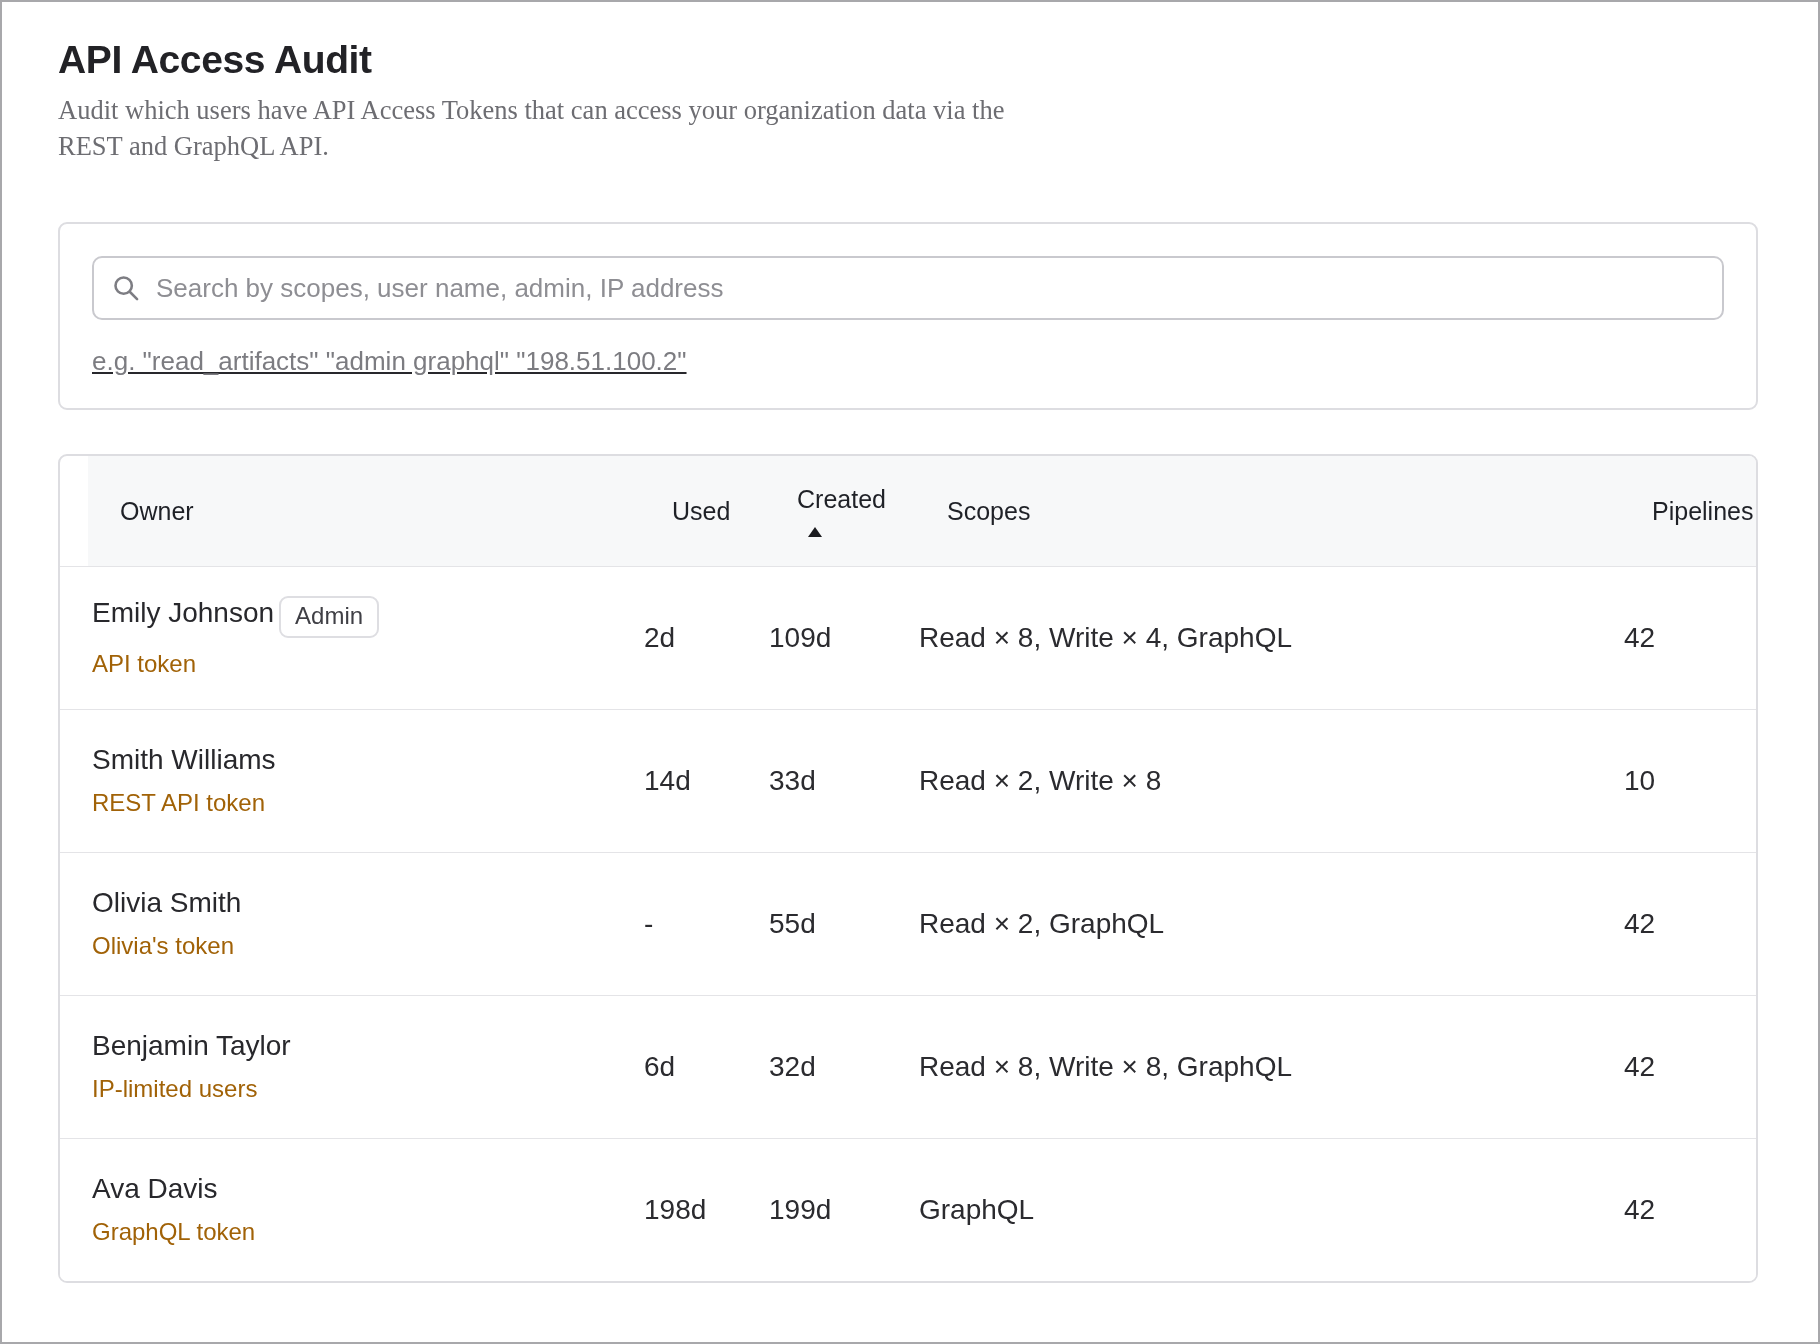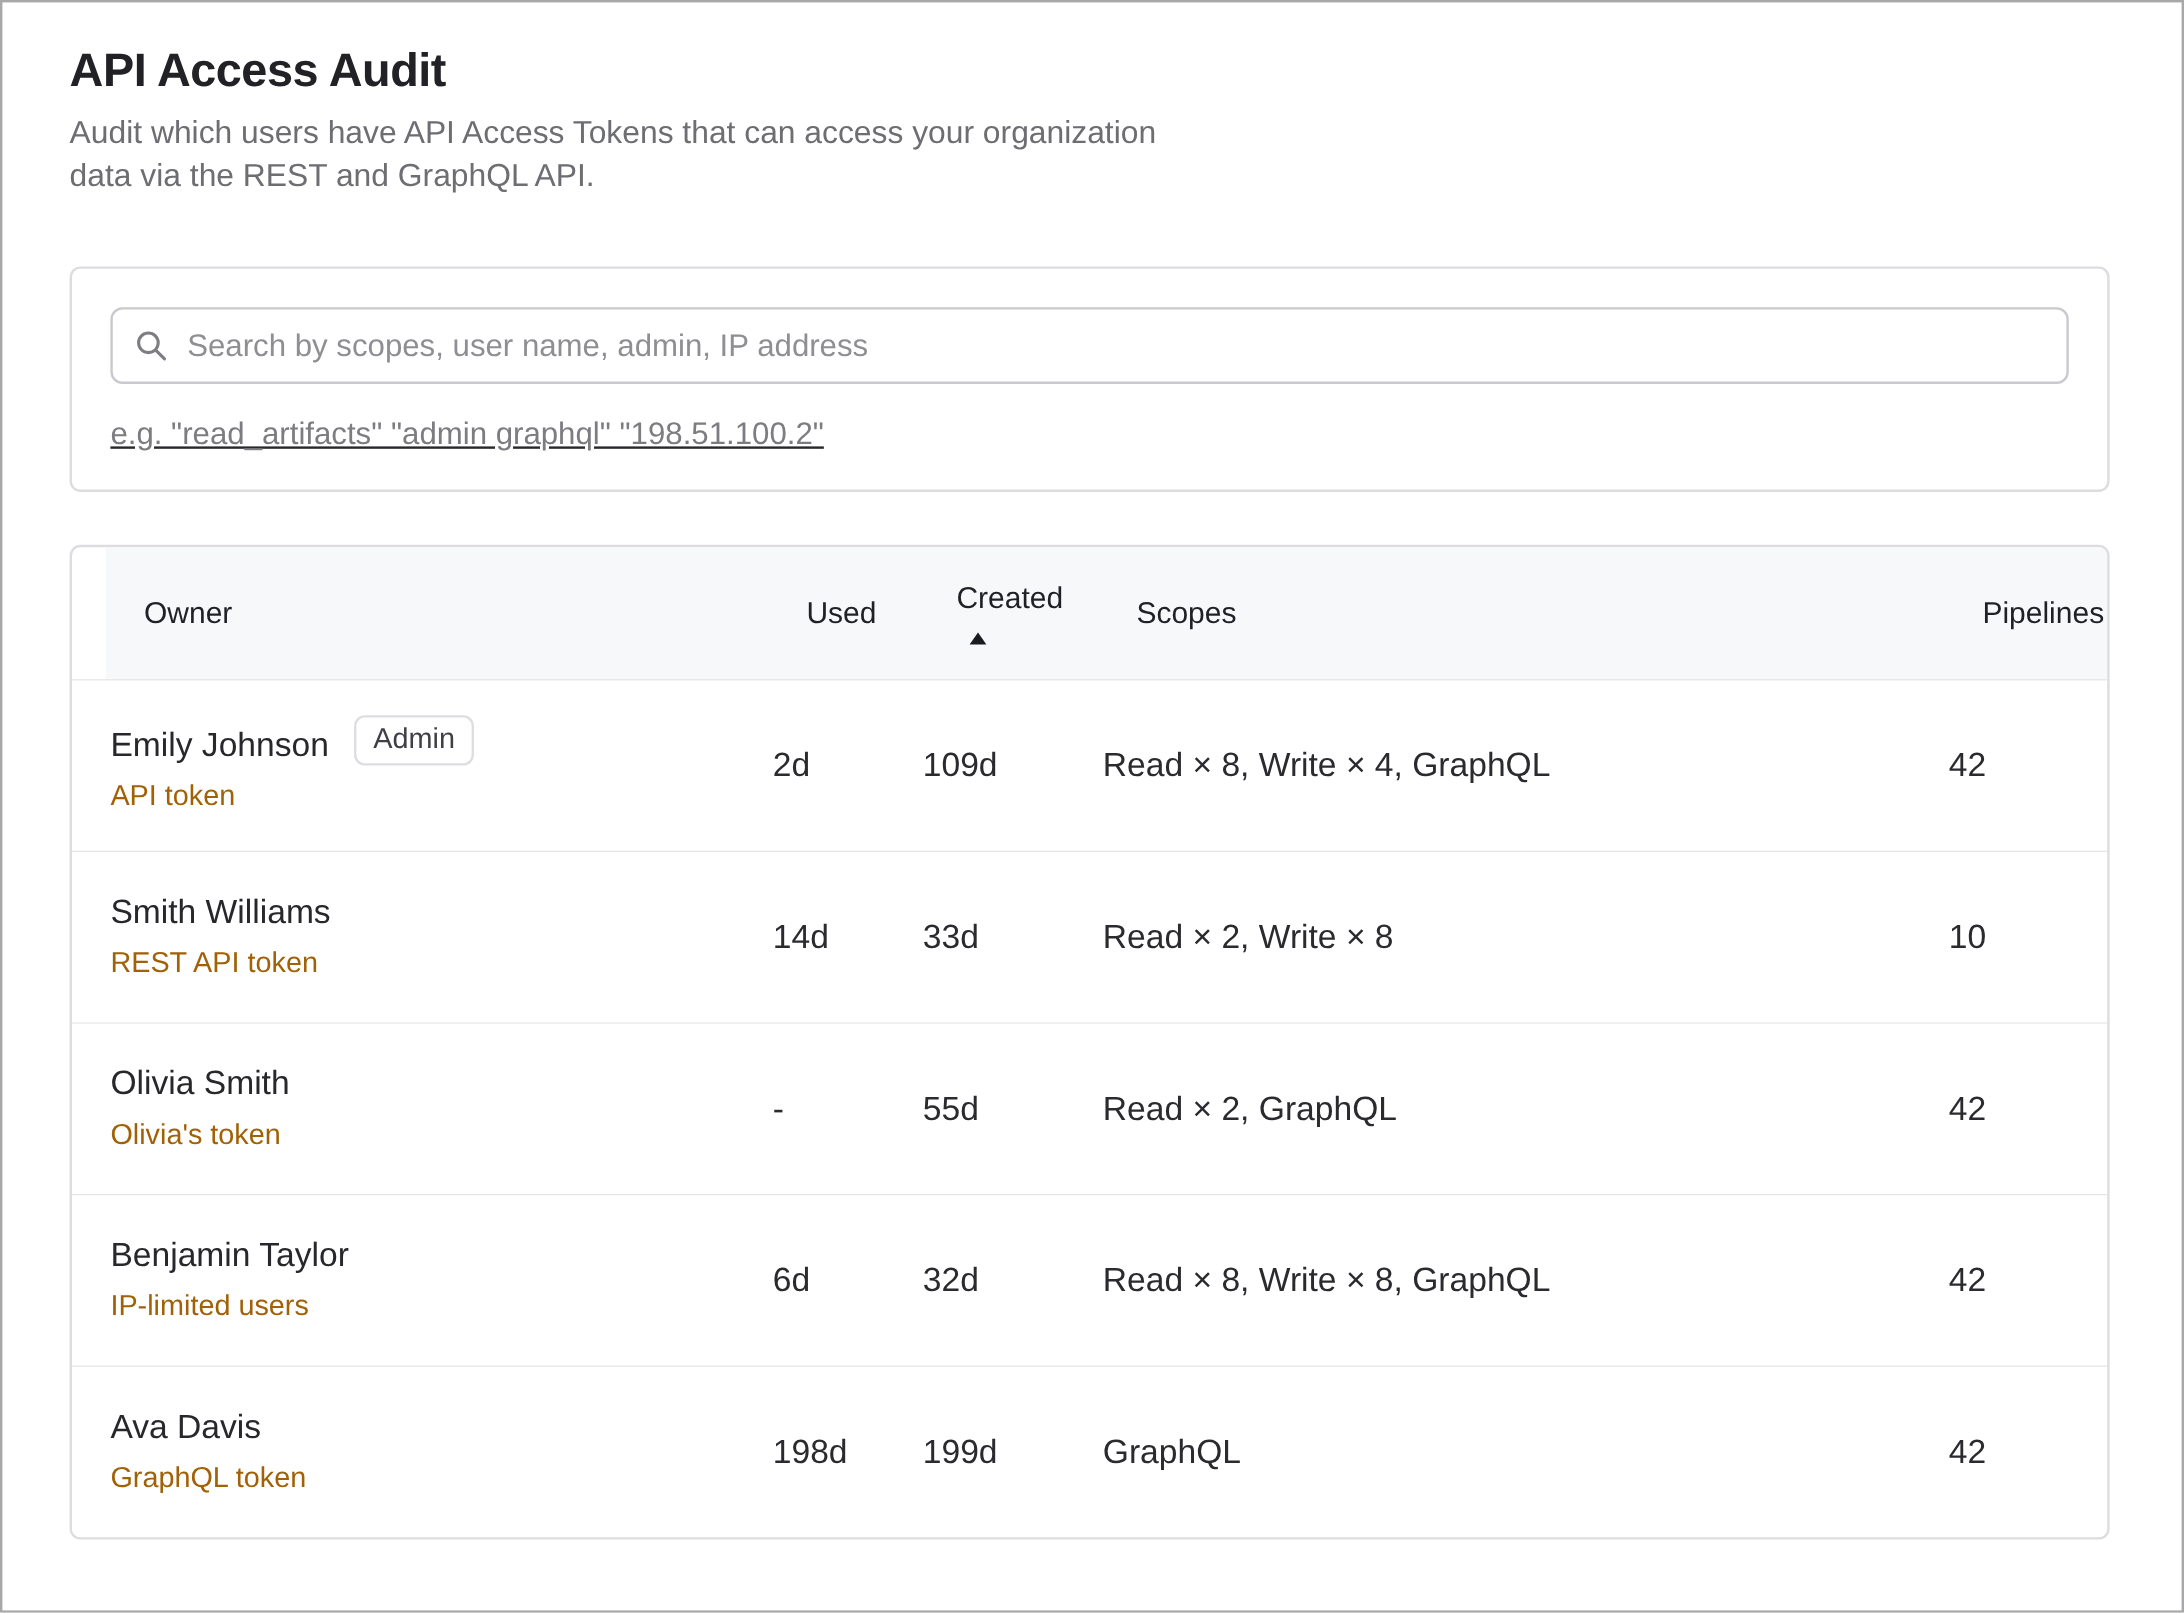--- a/index.html
+++ b/index.html
@@ -22,20 +22,21 @@
     letter-spacing: -0.4px;
     color: #222226;
     line-height: 48px;
   }
   .page-subtitle {
     margin-top: 8px;
     font-size: 26.5px;
     line-height: 36px;
     color: #6d6d72;
     max-width: 950px;
+    font-family: Liberation Serif, serif;
   }
   .card {
     width: 1700px;
     background: #ffffff;
     border: 2px solid #dddde1;
     border-radius: 9px;
   }
   .search-card {
     margin-top: 58px;
     padding: 32px;
@@ -106,22 +107,22 @@
   }
   .tr {
     height: 143px;
     border-top: 1px solid #e4e4e7;
     background: #ffffff;
     font-size: 28px;
     color: #2b2b2f;
   }
   .owner-line {
     display: flex;
-    align-items: flex-end;
-    gap: 21px;
+    align-items: flex-start;
+    gap: 5px;
   }
   .owner-name {
     font-size: 28px;
     color: #28282c;
     line-height: 34px;
   }
   .badge {
     display: inline-block;
     border: 2px solid #dedee2;
     border-radius: 9px;

